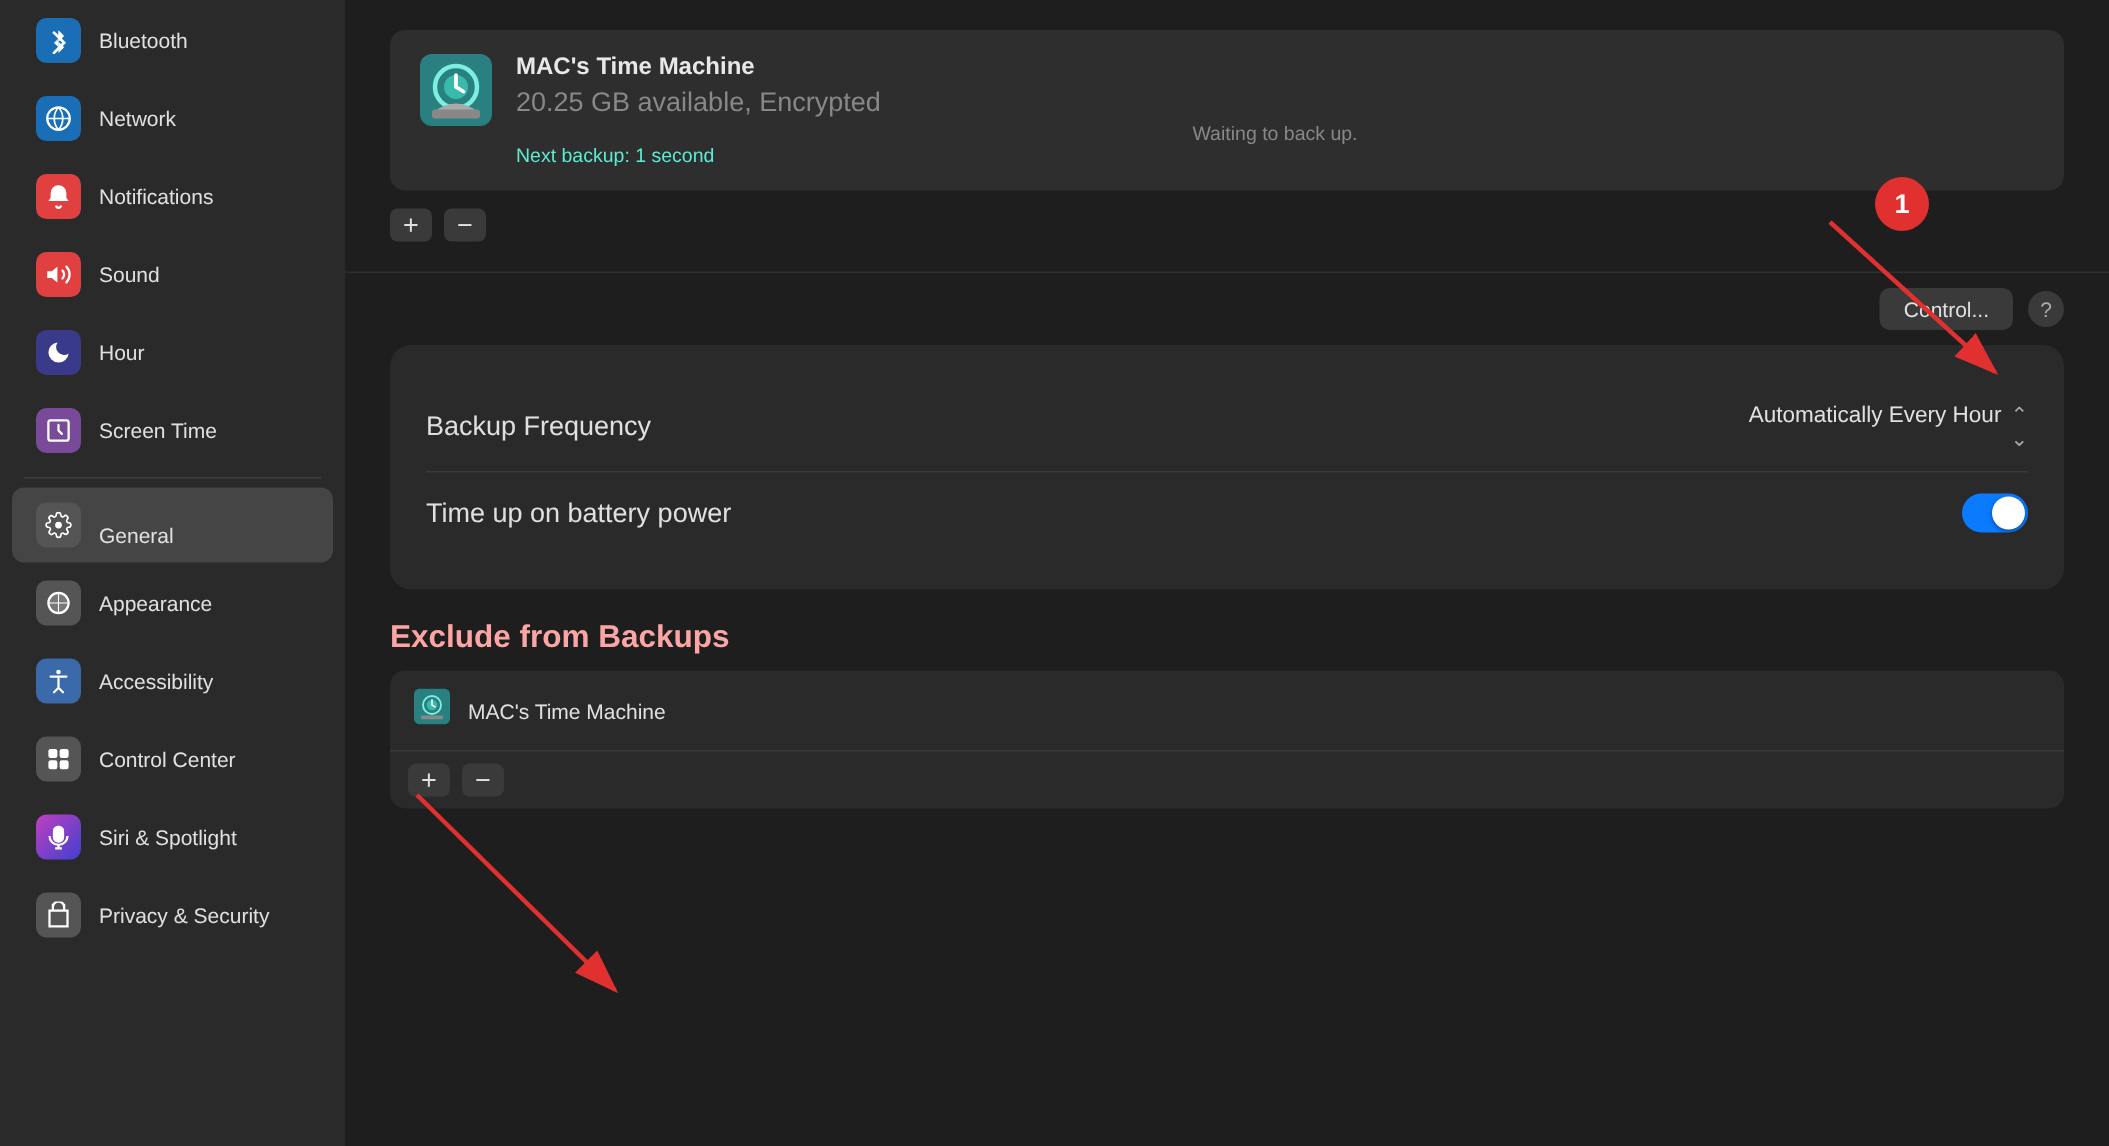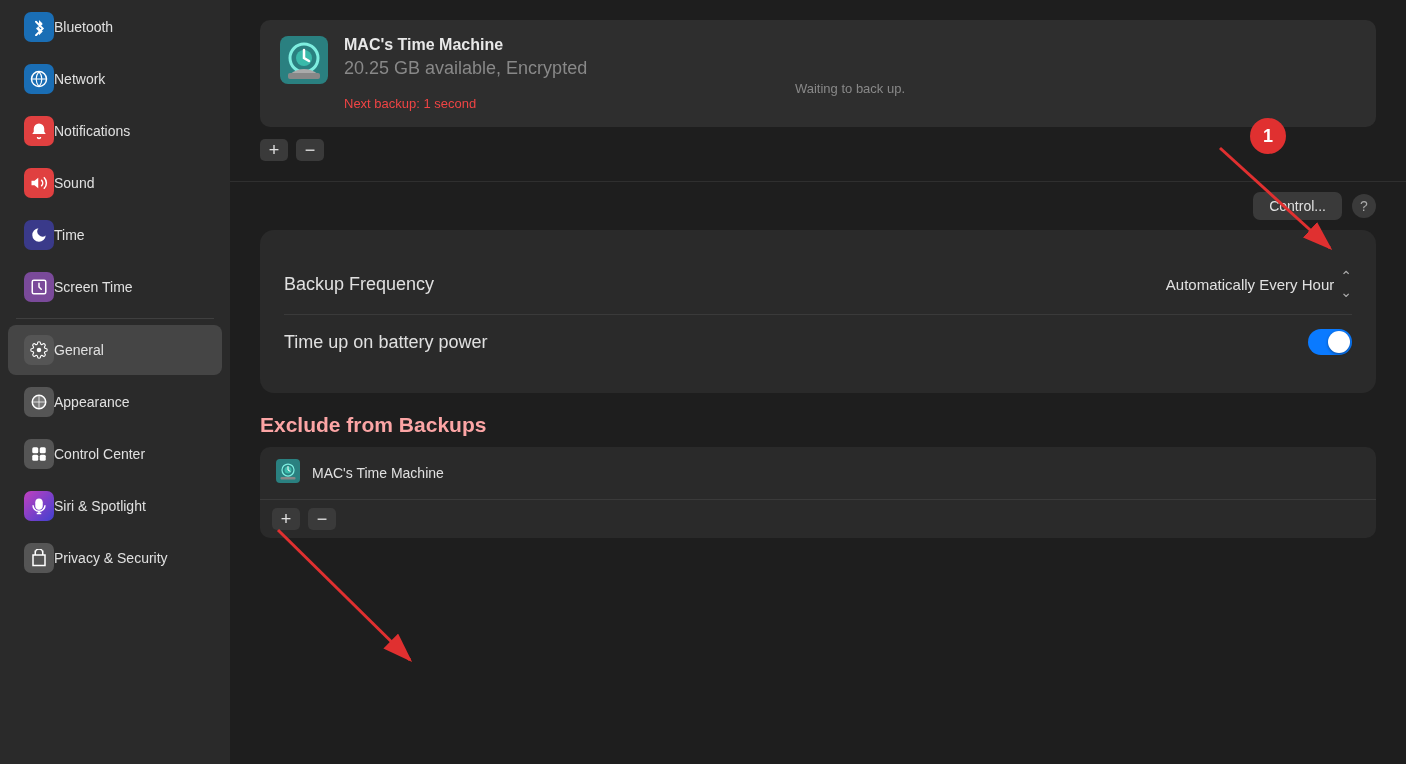--- a/index.html
+++ b/index.html
@@ -19,26 +19,28 @@
       min-width: 230px;
       background: #2a2a2a;
       height: 764px;
       overflow: hidden;
       padding-top: 0;
     }
     .sidebar-item {
       display: flex;
       align-items: center;
       padding: 10px 16px;
+      gap: 12px;
       cursor: pointer;
       border-radius: 8px;
       margin: 2px 8px;
     }
     .sidebar-item.active {
       background: rgba(255,255,255,0.13);
+      align-items: flex-end;
     }
     .sidebar-icon {
       width: 30px;
       height: 30px;
       border-radius: 7px;
       display: flex;
       align-items: center;
       justify-content: center;
       font-size: 16px;
       flex-shrink: 0;
@@ -108,21 +110,21 @@
     }
 
     .backup-status {
       font-size: 13px;
       color: #888;
       text-align: center;
     }
 
     .backup-next {
       font-size: 13px;
-      color: #ef4444;
+      color: #5eead4;
     }
 
     .add-remove-row {
       display: flex;
       gap: 8px;
       margin-top: 12px;
     }
 
     .add-remove-btn {
       width: 28px;
@@ -193,21 +195,21 @@
     }
 
     .options-label {
       font-size: 18px;
       font-weight: 500;
       color: #e0e0e0;
     }
 
     .options-value {
       display: flex;
-      align-items: center;
+      align-items: flex-start;
       gap: 6px;
       font-size: 15px;
       color: #e0e0e0;
     }
 
     .stepper-icon {
       font-size: 14px;
       color: #aaa;
     }
 
@@ -350,21 +352,21 @@
     </div>
     <span class="sidebar-label">Sound</span>
   </div>
 
   <div class="sidebar-item">
     <div class="sidebar-icon icon-focus">
       <svg width="18" height="18" viewBox="0 0 24 24" fill="white">
         <path d="M21 12.79A9 9 0 1 1 11.21 3 7 7 0 0 0 21 12.79z"></path>
       </svg>
     </div>
-    <span class="sidebar-label">Time</span>
+    <span class="sidebar-label">Hour</span>
   </div>
 
   <div class="sidebar-item">
     <div class="sidebar-icon icon-screentime">
       <svg width="18" height="18" viewBox="0 0 24 24" fill="white">
         <rect x="3" y="3" width="18" height="18" rx="2" fill="none" stroke="white" stroke-width="2"></rect>
         <path d="M12 7v5l3 3" fill="none" stroke="white" stroke-width="2" stroke-linecap="round"></path>
       </svg>
     </div>
     <span class="sidebar-label">Screen Time</span>
@@ -386,20 +388,29 @@
     <div class="sidebar-icon icon-appearance">
       <svg width="18" height="18" viewBox="0 0 24 24" fill="none">
         <circle cx="12" cy="12" r="9" fill="white" opacity="0.2"></circle>
         <circle cx="12" cy="12" r="9" stroke="white" stroke-width="2"></circle>
         <path d="M12 3v18M3 12h18" stroke="white" stroke-width="1"></path>
       </svg>
     </div>
     <span class="sidebar-label">Appearance</span>
   </div>
 
+  <div class="sidebar-item">
+    <div class="sidebar-icon icon-accessibility">
+      <svg width="18" height="18" viewBox="0 0 24 24" fill="white">
+        <circle cx="12" cy="4" r="2"></circle>
+        <path d="M5 8h14M12 10v8M8 22l4-4 4 4" fill="none" stroke="white" stroke-width="2" stroke-linecap="round"></path>
+      </svg>
+    </div>
+    <span class="sidebar-label">Accessibility</span>
+  </div>
 
   <div class="sidebar-item">
     <div class="sidebar-icon icon-controlcenter">
       <svg width="18" height="18" viewBox="0 0 24 24" fill="white">
         <rect x="3" y="3" width="8" height="8" rx="2" fill="white"></rect>
         <rect x="13" y="3" width="8" height="8" rx="2" fill="white"></rect>
         <rect x="3" y="13" width="8" height="8" rx="2" fill="white"></rect>
         <rect x="13" y="13" width="8" height="8" rx="2" fill="white"></rect>
       </svg>
     </div>

